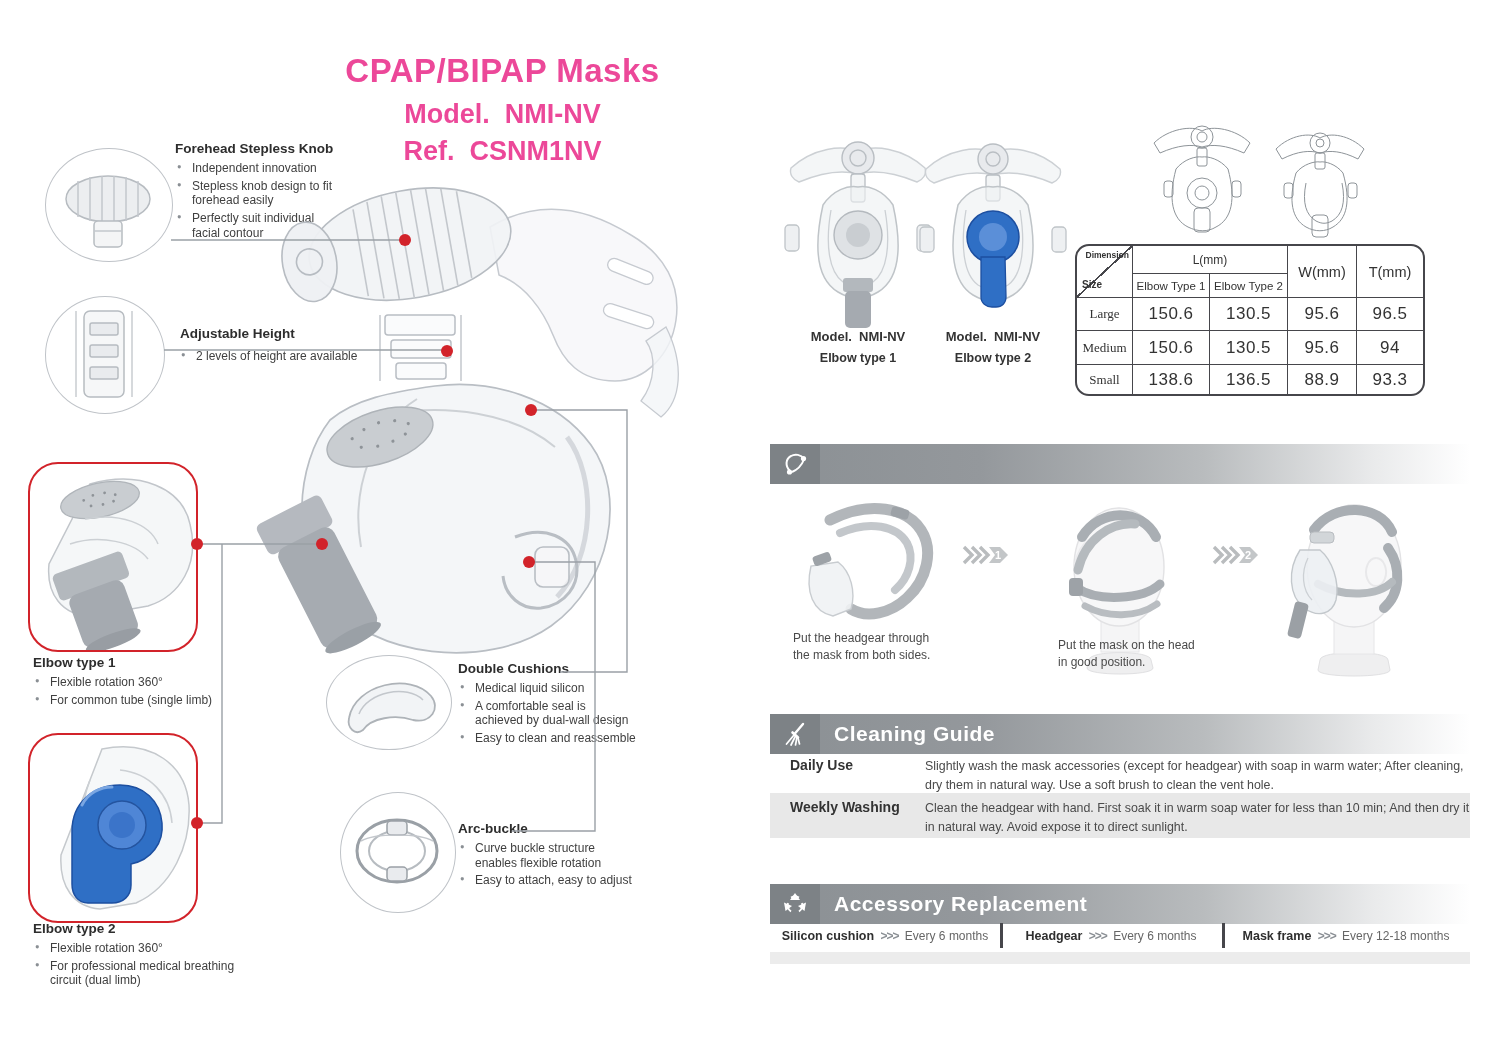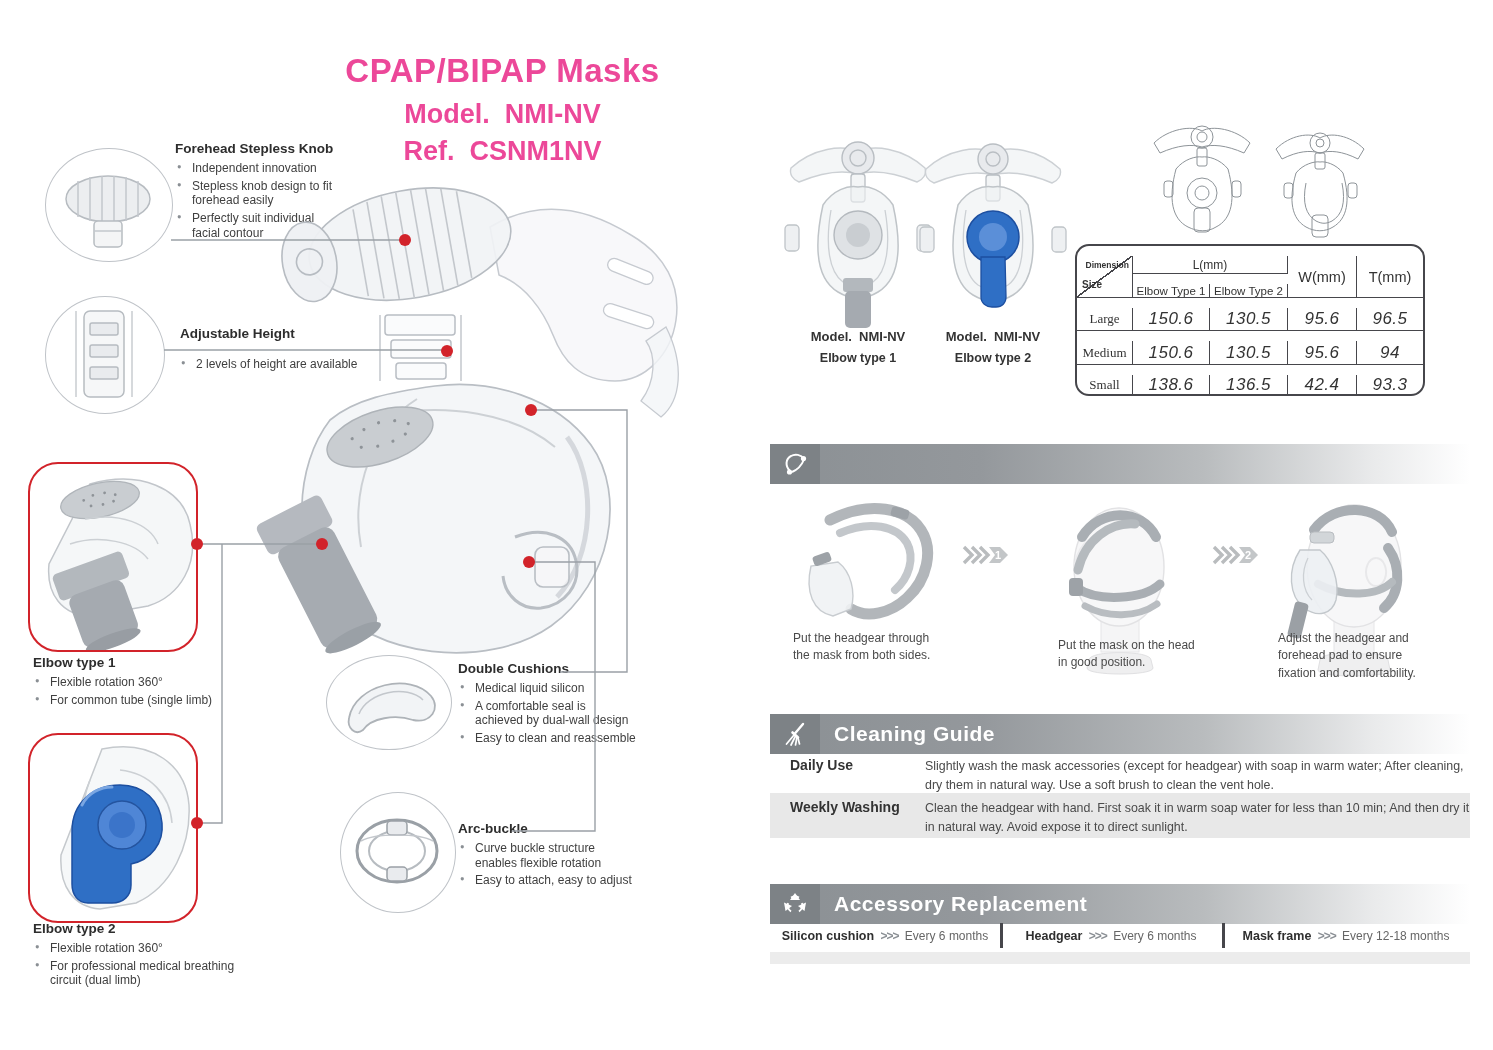--- a/index.html
+++ b/index.html
@@ -13,21 +13,21 @@
   .title-ref   { font-size:27px; font-weight:bold; margin-top:6px; }
 
   
   .co-title { font-size:13.5px; font-weight:bold; color:#2d2d2d; }
   .co-list { list-style:none; margin-top:5px; }
   .co-list li { position:relative; padding-left:17px; font-size:12px; color:#3f3f3f; line-height:1.22; margin-bottom:3px; }
   .co-list li::before { content:"●"; position:absolute; left:2px; top:1px; font-size:7.5px; color:#8a8f94; }
 
   .co-forehead { position:absolute; left:175px; top:141px; width:160px; }
   .co-height-title { position:absolute; left:180px; top:326px; width:220px; }
-  .co-height-list  { position:absolute; left:179px; top:352px; width:230px; }
+  .co-height-list  { position:absolute; left:179px; top:344px; width:230px; }
   .co-elbow1 { position:absolute; left:33px;  top:655px; width:215px; }
   .co-elbow2 { position:absolute; left:33px;  top:921px; width:210px; }
   .co-cushions { position:absolute; left:458px; top:661px; width:178px; }
   .co-arc { position:absolute; left:458px; top:821px; width:178px; }
 
   
   .red-box { position:absolute; width:170px; height:190px; border:2px solid #d2232a; border-radius:30px; overflow:hidden; }
   .red-box1 { left:28px; top:462px; }
   .red-box2 { left:28px; top:733px; }
   .detail-circle { position:absolute; border:1.5px solid #bfc3c8; border-radius:50%; overflow:hidden; background:#fff; }
@@ -60,33 +60,33 @@
   .cap1 { left:783px; top:329px; } .cap2 { left:918px; top:329px; }
   .photo-cap .l1 { font-size:13px; font-weight:bold; }
   .photo-cap .l2 { font-size:12.5px; font-weight:bold; margin-top:7px; }
   .linedraw { position:absolute; left:1140px; top:115px; }
 
   
   .dim-table { position:absolute; left:1075px; top:244px; width:350px; height:152px;
                border:2px solid #46464b; border-radius:14px; overflow:hidden; background:#fff;
                display:grid; grid-template-columns:56px 77px 78px 69px 1fr; grid-template-rows:28px 24px 33px 34px 1fr; }
   .dim-table > div { border-right:1.5px solid #46464b; border-bottom:1.5px solid #46464b;
-                     display:flex; align-items:center; justify-content:center; color:#333;margin-top:10px; }
+                     display:flex; align-items:center; justify-content:center; color:#333; }
   .dim-table > .noR { border-right:none; } .dim-table > .noB { border-bottom:none; }
   .cell-corner { grid-area:1/1/3/2; position:relative;
                  background:linear-gradient(to bottom right, transparent 48.8%, #46464b 48.8%, #46464b 51.2%, transparent 51.2%); }
   .cell-corner .c-top { position:absolute; top:4px; right:3px; font-size:8.5px; font-weight:bold; }
   .cell-corner .c-bot { position:absolute; bottom:7px; left:5px; font-size:10px; font-weight:bold; }
   .cell-l { grid-area:1/2/2/4; font-size:12px; }
   .cell-w { grid-area:1/4/3/5; font-size:14.5px; }
   .cell-t { grid-area:1/5/3/6; font-size:14.5px; }
   .cell-sub1 { grid-area:2/2/3/3; font-size:11.5px; }
   .cell-sub2 { grid-area:2/3/3/4; font-size:11.5px; }
   .cell-size { font-size:13px;font-family:Liberation Serif, serif; }
-  .cell-val  { font-size:17px; color:#3c3c40; letter-spacing:0.5px;font-style:italic; }
+  .cell-val  { font-size:17px; color:#3c3c40; letter-spacing:0.5px; }
 
   
   .step-img1 { position:absolute; left:795px;  top:498px; }
   .step-img2 { position:absolute; left:1055px; top:492px; }
   .step-img3 { position:absolute; left:1268px; top:488px; }
   .step-badge1 { position:absolute; left:962px;  top:545px; }
   .step-badge2 { position:absolute; left:1212px; top:545px; }
   .step-cap { position:absolute; font-size:12px; color:#4a4a4a; line-height:1.45; }
   .scap1 { left:793px;  top:630px; width:140px; }
   .scap2 { left:1058px; top:637px; width:140px; }
@@ -410,21 +410,21 @@
 
     <div class="cell-size">Medium</div>
     <div class="cell-val">150.6</div>
     <div class="cell-val">130.5</div>
     <div class="cell-val">95.6</div>
     <div class="cell-val noR">94</div>
 
     <div class="cell-size noB">Small</div>
     <div class="cell-val noB">138.6</div>
     <div class="cell-val noB">136.5</div>
-    <div class="cell-val noB">42.4</div>
+    <div class="cell-val noB">88.9</div>
     <div class="cell-val noR noB">93.3</div>
   </div>
 
   <div class="banner banner-wearing">
     <div class="icon-box">
       <svg width="26" height="26" viewBox="0 0 26 26">
         <path d="M 8,20 C 3,15 3.5,8 9,5 C 13,2.5 19,3.5 22,8" fill="none" stroke="#fff" stroke-width="2"></path>
         <path d="M 10,21 C 16,18.5 20,13.5 22,8.5" fill="none" stroke="#fff" stroke-width="2"></path>
         <circle cx="7.5" cy="21" r="2.6" fill="#fff"></circle>
         <circle cx="21.5" cy="7.5" r="2.6" fill="#fff"></circle>
@@ -483,21 +483,20 @@
     <rect x="42" y="44" width="24" height="11" rx="4" fill="#d2d6d9" stroke="#b9bdc1" stroke-width="1"></rect>
     <path d="M 32,62 C 19,82 21,108 36,120 C 50,130 64,126 68,112 C 72,94 64,72 52,62 Z" fill="rgba(236,240,243,0.9)" stroke="#c3c8cc" stroke-width="1.4"></path>
     <path d="M 40,70 C 33,84 34,102 44,112" fill="none" stroke="#ccd0d4" stroke-width="1.3"></path>
     <g transform="rotate(14 30 132)">
         <rect x="23" y="114" width="14" height="36" rx="4" fill="#9ba0a5"></rect>
       </g>
   </svg>
 
   <div class="step-cap scap1">Put the headgear through the mask from both sides.</div>
   <div class="step-cap scap2">Put the mask on the head in good position.</div>
-  <div class="step-cap scap3">Adjust the headgear and forehead pad to ensure fixation and comfortability.</div>
 
   <div class="banner banner-cleaning">
     <div class="icon-box">
       <svg width="26" height="26" viewBox="0 0 26 26">
         <line x1="21" y1="3" x2="12.5" y2="13" stroke="#fff" stroke-width="2.4" stroke-linecap="round"></line>
         <line x1="10.5" y1="11.5" x2="16" y2="16.5" stroke="#fff" stroke-width="2.6" stroke-linecap="round"></line>
         <g stroke="#fff" stroke-width="1.7" stroke-linecap="round">
           <line x1="12" y1="14" x2="4.5" y2="23"></line>
             <line x1="13.5" y1="15" x2="9" y2="24"></line>
           <line x1="15" y1="16" x2="13.5" y2="24"></line>

